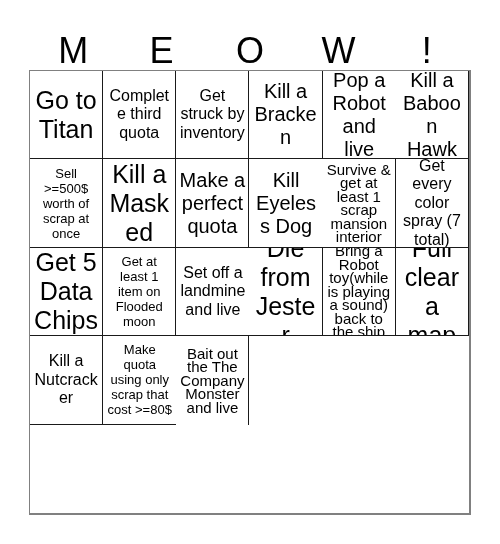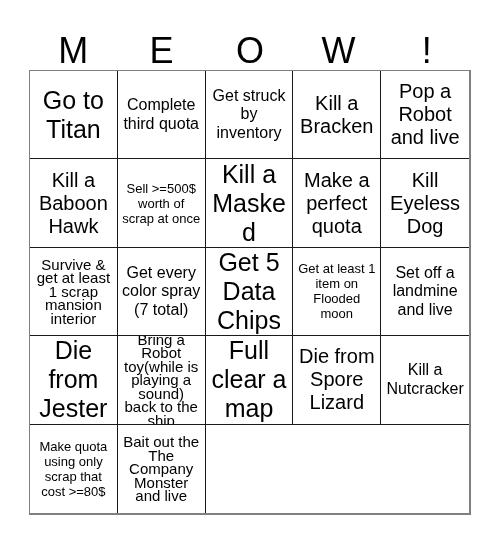--- a/index.html
+++ b/index.html
@@ -45,21 +45,21 @@
   }
 
   
   #grid {
     position: absolute;
     left: 29px;
     top: 70px;
     width: 442px;
     height: 445px;
     display: grid;
-    grid-template-columns: repeat(5, 1fr);
+    grid-template-columns: repeat(6, 1fr);
     grid-template-rows: repeat(5, 1fr);
     border-top: 1px solid #808080;
     border-left: 1px solid #808080;
     border-right: 2px solid #808080;
     border-bottom: 2px solid #808080;
     box-sizing: border-box;
     background: #ffffff;
   }
 
   .cell {
@@ -154,23 +154,20 @@
       <div class="cell">
         <span class="cell-text s-xl">Die from Jester</span>
       </div>
       <div class="cell">
         <span class="cell-text s-xs">Bring a Robot toy(while is playing a sound) back to the ship</span>
       </div>
       <div class="cell">
         <span class="cell-text s-xl">Full clear a map</span>
       </div>
       <div class="cell">
-        <span class="cell-text s-lg">Die from Spore Lizard</span>
-      </div>
-      <div class="cell">
         <span class="cell-text s-md">Kill a Nutcracker</span>
       </div>
       <div class="cell">
         <span class="cell-text s-sm">Make quota using only scrap that cost &gt;=80$</span>
       </div>
       <div class="cell">
         <span class="cell-text s-xs">Bait out the The Company Monster and live</span>
       </div>
     </div>
 

